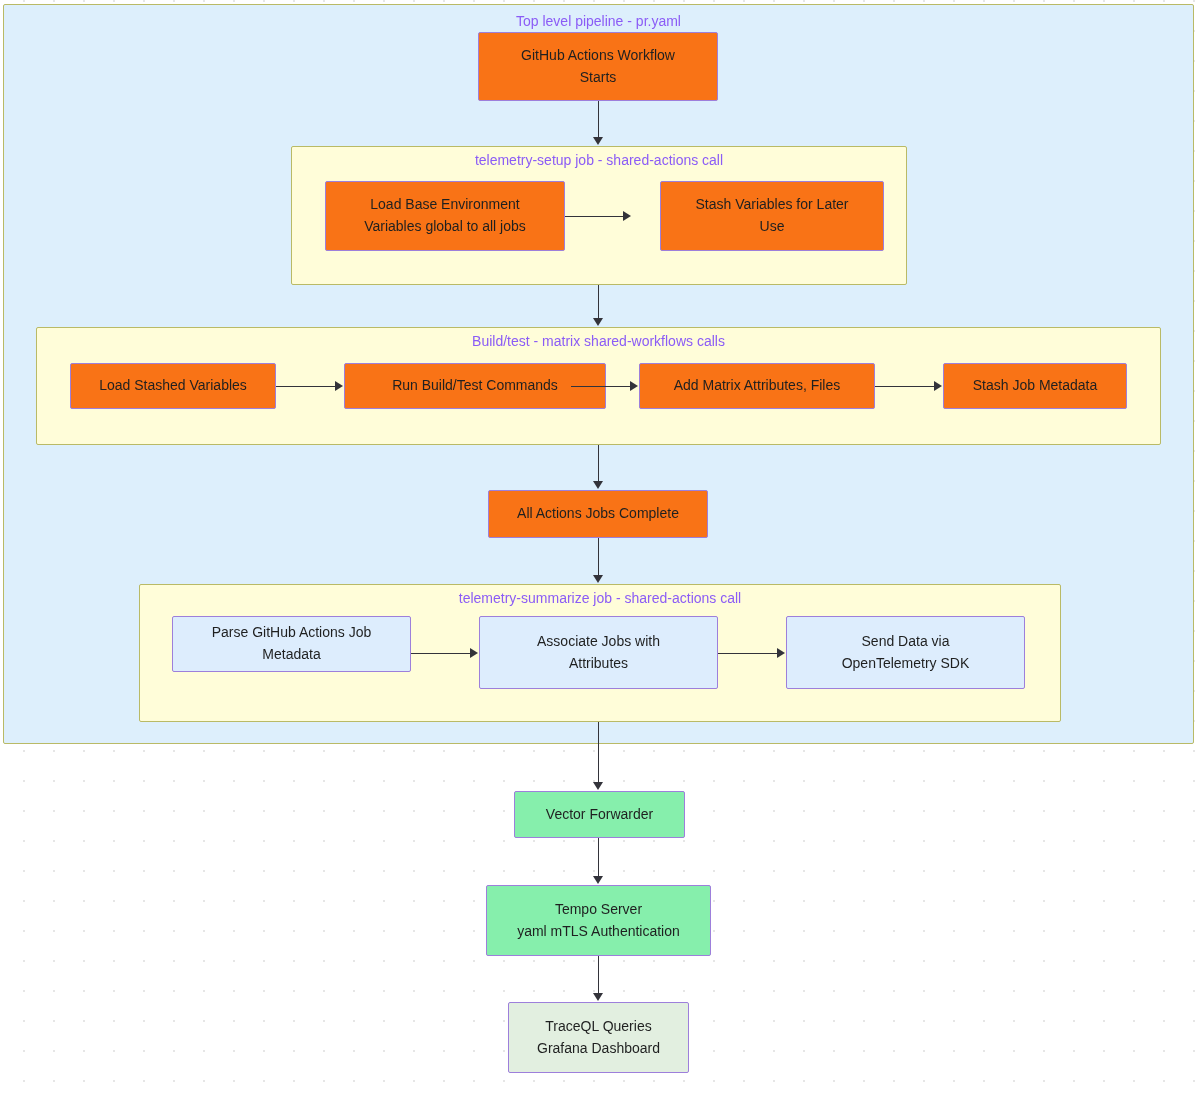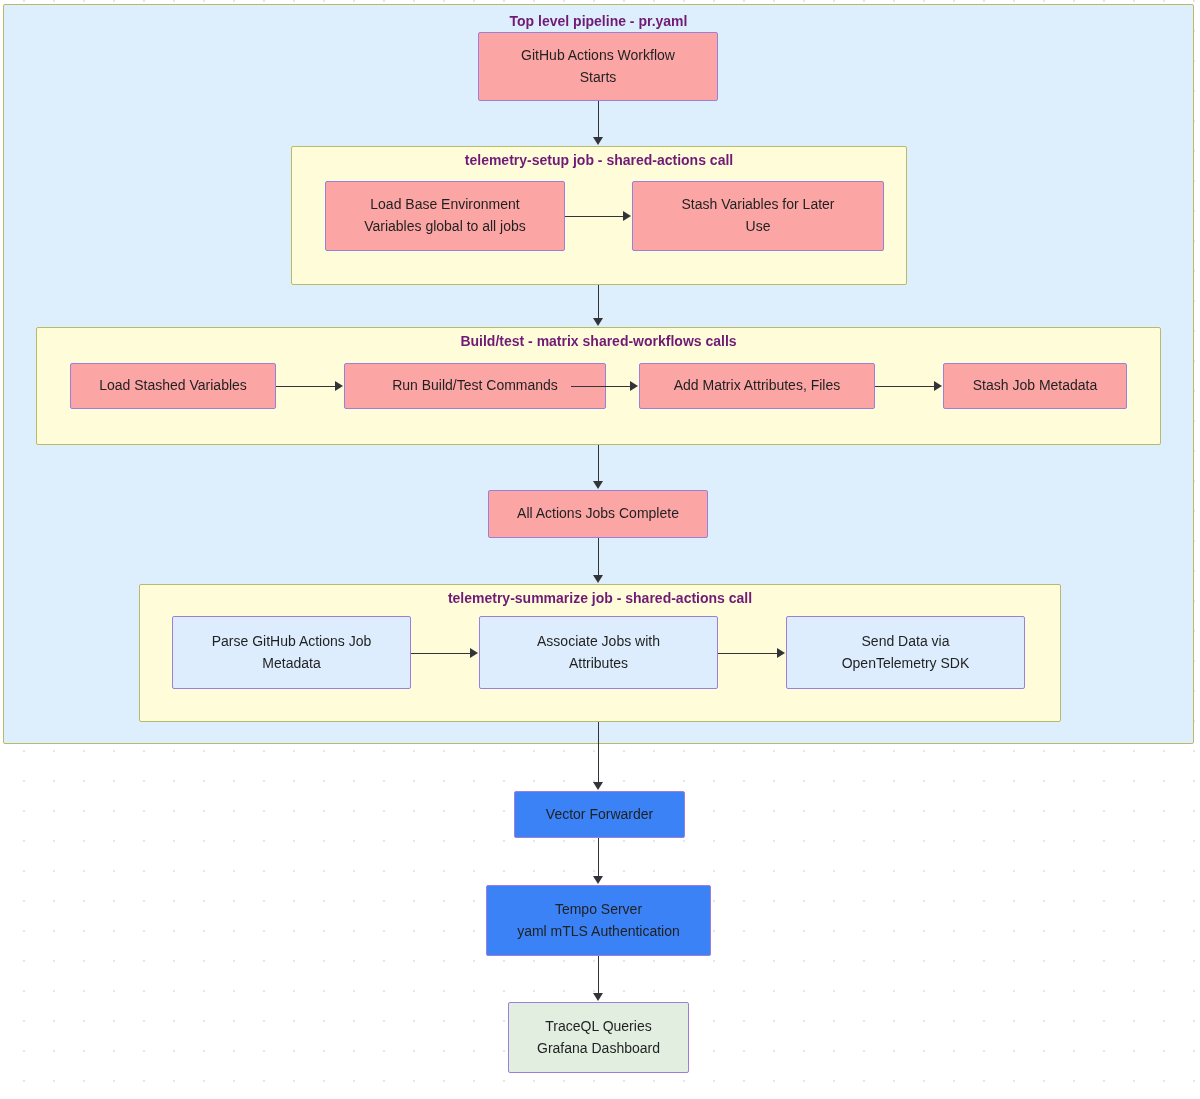--- a/index.html
+++ b/index.html
@@ -28,43 +28,42 @@
     border:1.2px solid #b9ba66;
     border-radius:2px;
   }
   .sg-outer{background:#ddeffc;}
   .sg-inner{background:#fffdd9;}
   .sg-title{
     position:absolute;
     left:0;right:0;
     text-align:center;
     font-size:14px;
-    color:#701a75;
+    color:#8b5cf6;
     white-space:nowrap;
-    font-weight:bold;
   }
 
   
   .node{
     position:absolute;
     box-sizing:border-box;
     border:1.2px solid #9d7fdb;
     border-radius:2px;
     display:flex;
     align-items:center;
     justify-content:center;
     text-align:center;
     font-size:14px;
     line-height:1.55;
     color:#1f2020;
     padding:4px 8px;
   }
-  .fill-lav{background:#fca5a5;align-items:center;}
+  .fill-lav{background:#f97316;align-items:center;}
   .fill-blue{background:#ddedfd;}
-  .fill-orange{background:#3b82f6;}
+  .fill-orange{background:#86efac;}
   .fill-green{background:#e2efe0;}
 
   
   .edge{position:absolute;background:#33333a;}
   .edge-v{width:1.3px;}
   .edge-h{height:1.3px;}
   .arrow-d{
     position:absolute;width:0;height:0;
     border-left:5px solid transparent;
     border-right:5px solid transparent;
@@ -108,21 +107,21 @@
     </span>
   </div>
 
   <div class="node fill-lav" style="left:325px;top:181px;width:240px;height:70px;">
     <span>
       <span class="ln">Load Base Environment</span>
       <span class="ln">Variables global to all jobs</span>
     </span>
   </div>
 
-  <div class="node fill-lav" style="left:632px;top:181px;width:252px;height:70px;">
+  <div class="node fill-lav" style="left:660px;top:181px;width:224px;height:70px;">
     <span>
       <span class="ln">Stash Variables for Later</span>
       <span class="ln">Use</span>
     </span>
   </div>
 
   <div class="node fill-lav" style="left:70px;top:363px;width:206px;height:46px;">
     <span class="ln">Load Stashed Variables</span>
   </div>
 
@@ -135,21 +134,21 @@
   </div>
 
   <div class="node fill-lav" style="left:943px;top:363px;width:184px;height:46px;">
     <span class="ln">Stash Job Metadata</span>
   </div>
 
   <div class="node fill-lav" style="left:488px;top:490px;width:220px;height:48px;">
     <span class="ln">All Actions Jobs Complete</span>
   </div>
 
-  <div class="node fill-blue" style="left:172px;top:616px;width:239px;height:73px;">
+  <div class="node fill-blue" style="left:172px;top:616px;width:239px;height:56px;">
     <span>
       <span class="ln">Parse GitHub Actions Job</span>
       <span class="ln">Metadata</span>
     </span>
   </div>
 
   <div class="node fill-blue" style="left:479px;top:616px;width:239px;height:73px;">
     <span>
       <span class="ln">Associate Jobs with</span>
       <span class="ln">Attributes</span>

